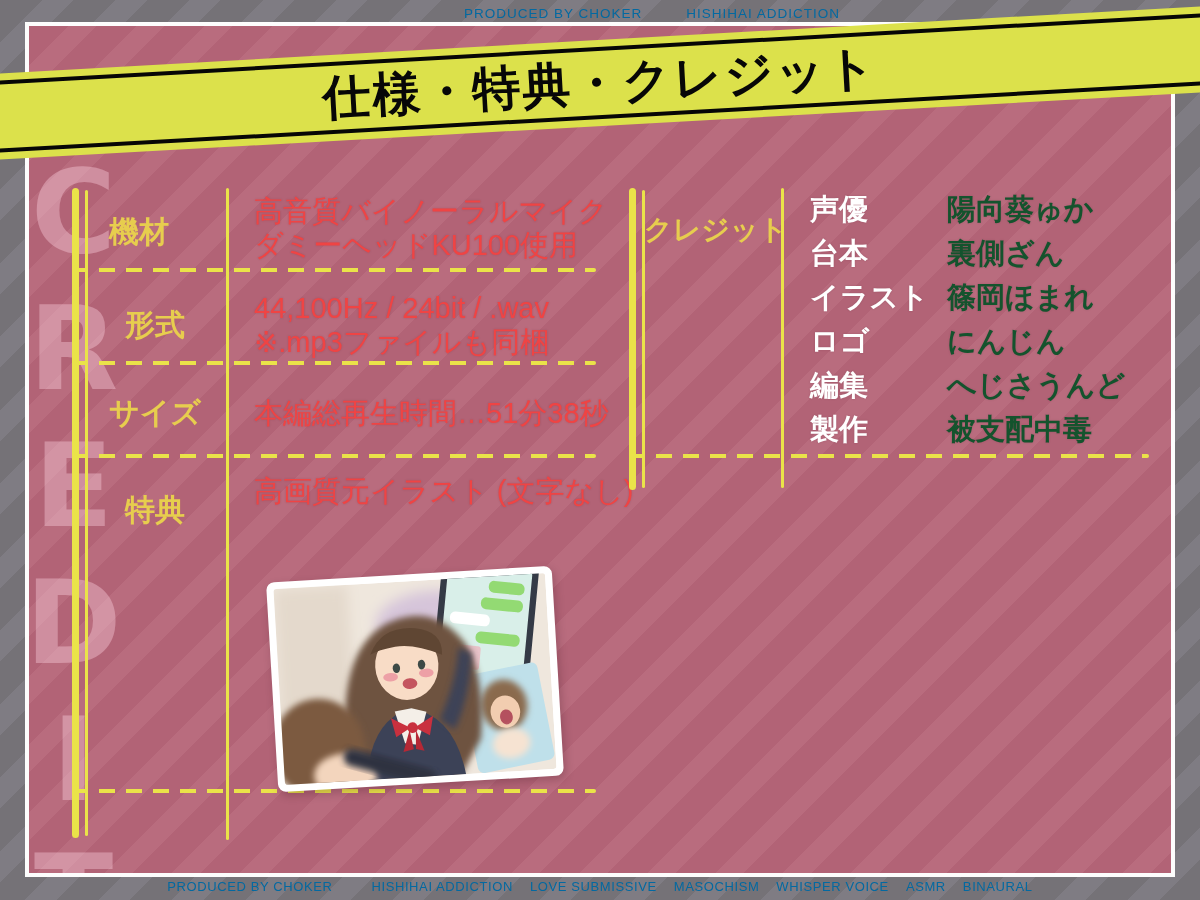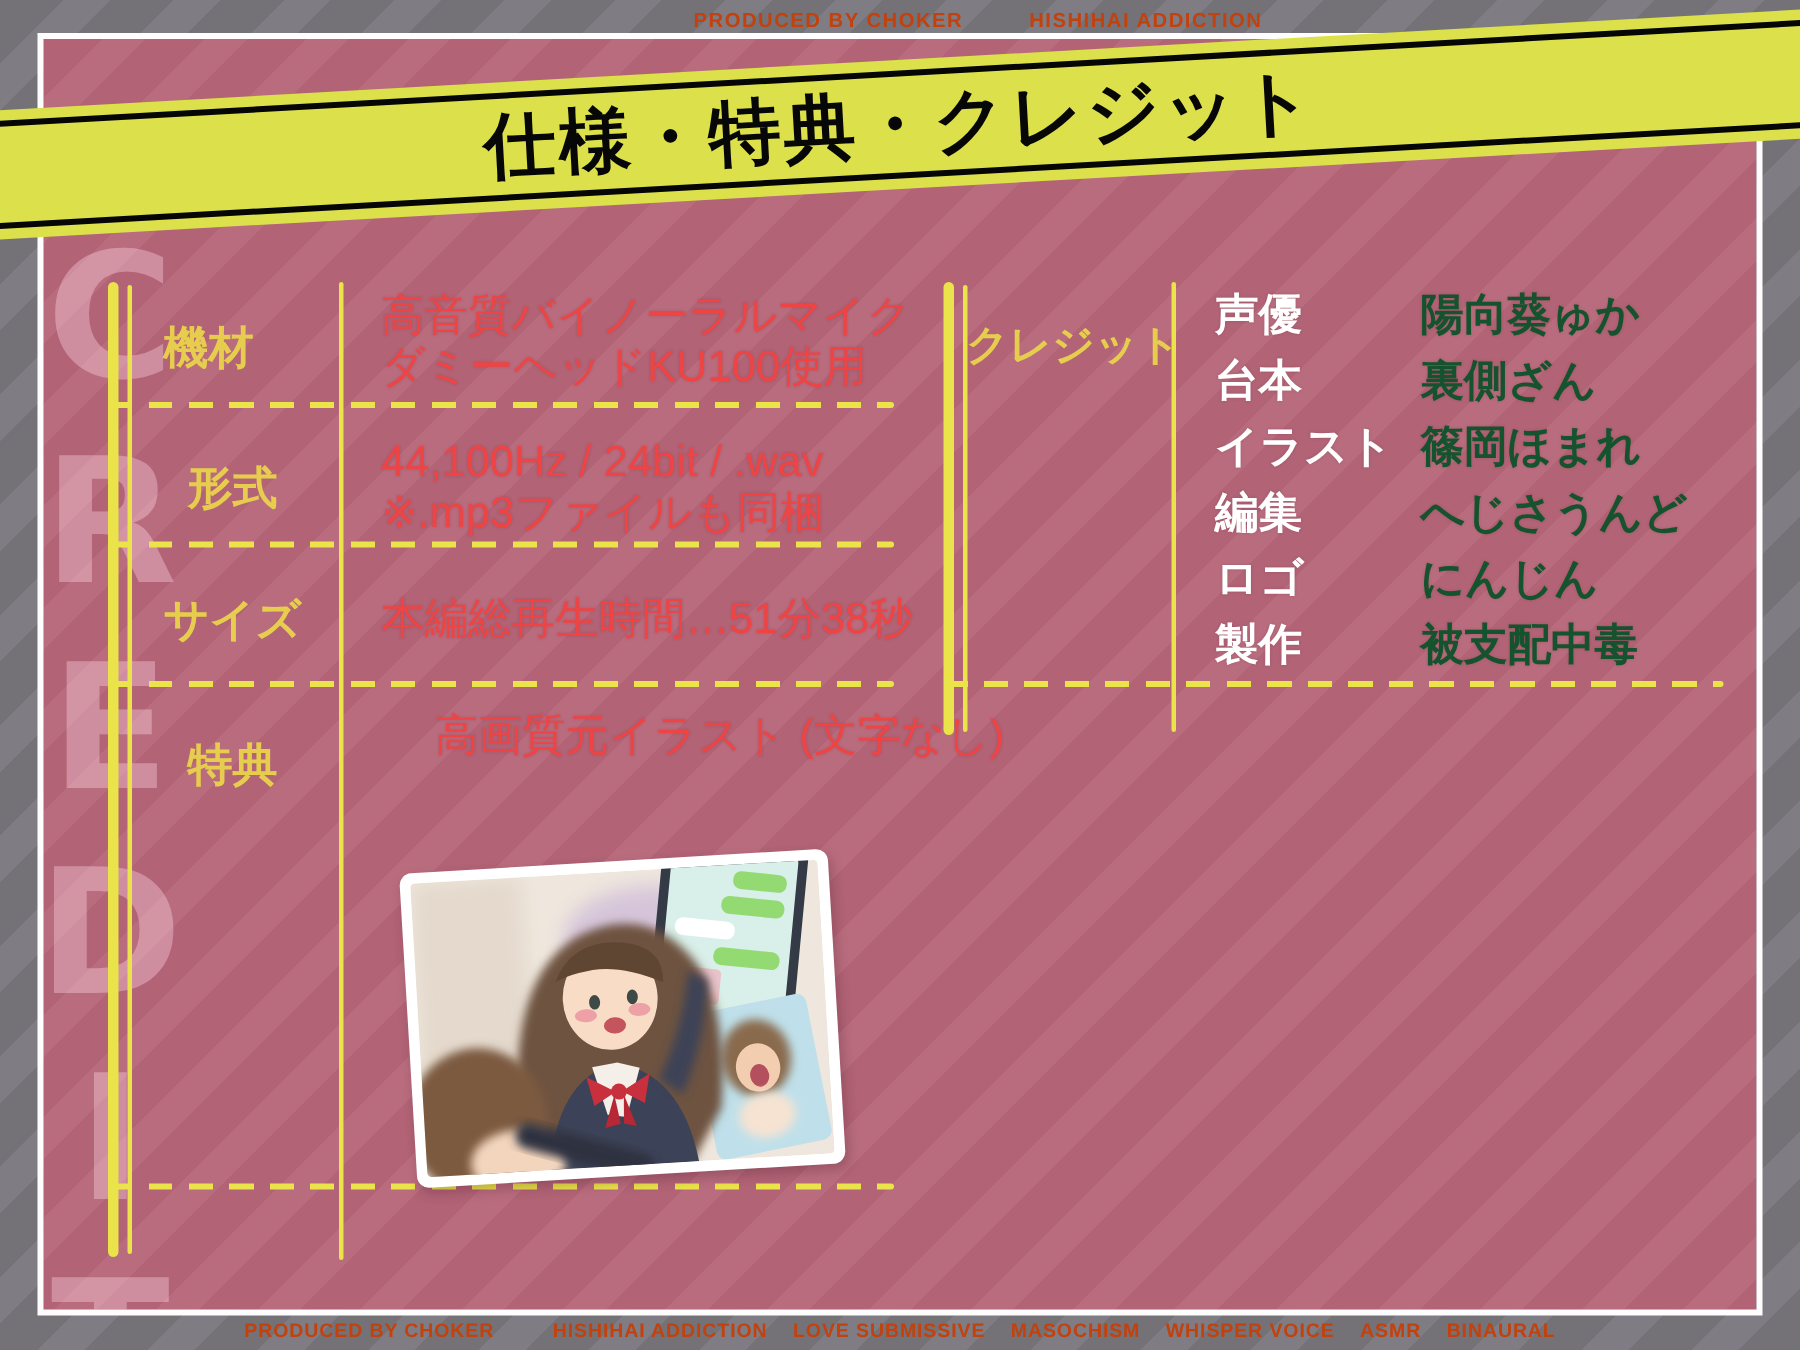--- a/index.html
+++ b/index.html
@@ -13,21 +13,21 @@
   body{
     width:1200px;height:900px;overflow:hidden;position:relative;
     font-family:"Liberation Sans","DejaVu Sans",sans-serif;
     background:repeating-linear-gradient(135deg,var(--gray-a) 0 30px,var(--gray-b) 30px 52px);
   }
   .abs{position:absolute;}
 
   
   .top-bar{left:0;top:0;width:1200px;height:26px;display:flex;align-items:center;justify-content:center;}
   .top-bar-inner{display:flex;gap:44px;transform:translateX(52px);}
-  .bar-text{color:#c2410c;font-size:13.5px;font-weight:bold;letter-spacing:1px;white-space:nowrap;}
+  .bar-text{color:#0369a1;font-size:13.5px;font-weight:normal;letter-spacing:1px;white-space:nowrap;}
   .bottom-bar{left:0;top:872px;width:1200px;height:28px;display:flex;align-items:center;justify-content:center;gap:17px;}
   .bottom-bar .bar-text{font-size:13px;letter-spacing:0.6px;}
   .bottom-bar .bar-text:first-child{margin-right:22px;}
 
   
   .panel{
     left:25px;top:22px;width:1142px;height:847px;
     border:4px solid #fdfdfd;
     background:repeating-linear-gradient(135deg,var(--pink-a) 0 28px,var(--pink-b) 28px 48px);
     overflow:hidden;
@@ -119,21 +119,21 @@
   <div class="abs row-label" style="left:68px;top:212px;">機材</div>
   <div class="abs value-text" style="left:254px;top:194px;"><span>高音質バイノーラルマイク</span><br><span>ダミーヘッドKU100使用</span></div>
 
   <div class="abs row-label" style="left:84px;top:305px;">形式</div>
   <div class="abs value-text" style="left:254px;top:291px;"><span>44,100Hz / 24bit / .wav</span><br><span>※.mp3ファイルも同梱</span></div>
 
   <div class="abs row-label" style="left:84px;top:393px;">サイズ</div>
   <div class="abs value-text" style="left:254px;top:396px;"><span>本編総再生時間…51分38秒</span></div>
 
   <div class="abs row-label" style="left:84px;top:490px;">特典</div>
-  <div class="abs value-text" style="left:254px;top:474px;margin-left:36px;"><span>高画質元イラスト (文字なし)</span><br></div>
+  <div class="abs value-text" style="left:254px;top:474px;"><span>高画質元イラスト (文字なし)</span><br></div>
 </div>
 
 <div>
   <div class="abs vline" style="left:629px;top:188px;width:7px;height:302px;"></div>
   <div class="abs vline" style="left:642px;top:190px;width:3px;height:298px;border-radius:2px;"></div>
   <div class="abs vline" style="left:781px;top:188px;width:3px;height:300px;border-radius:2px;"></div>
   <div class="abs dashline" style="left:629px;top:454px;width:520px;"></div>
 
   <div class="abs row-label" style="left:644px;top:211px;width:136px;font-size:28px;">クレジット</div>
 
@@ -144,26 +144,26 @@
     </div>
     <div class="credit-row">
       <span class="credit-role">台本</span>
       <span class="credit-name">裏側ざん</span>
     </div>
     <div class="credit-row">
       <span class="credit-role">イラスト</span>
       <span class="credit-name">篠岡ほまれ</span>
     </div>
     <div class="credit-row">
+      <span class="credit-role">ロゴ</span>
+      <span class="credit-name">にんじん</span>
+    </div>
+    <div class="credit-row">
       <span class="credit-role">編集</span>
       <span class="credit-name">へじさうんど</span>
-    </div>
-    <div class="credit-row">
-      <span class="credit-role">ロゴ</span>
-      <span class="credit-name">にんじん</span>
     </div>
     <div class="credit-row">
       <span class="credit-role">製作</span>
       <span class="credit-name">被支配中毒</span>
     </div>
   </div>
 </div>
 
 <div class="abs photo">
   <svg viewBox="0 0 258 182" preserveAspectRatio="none">

